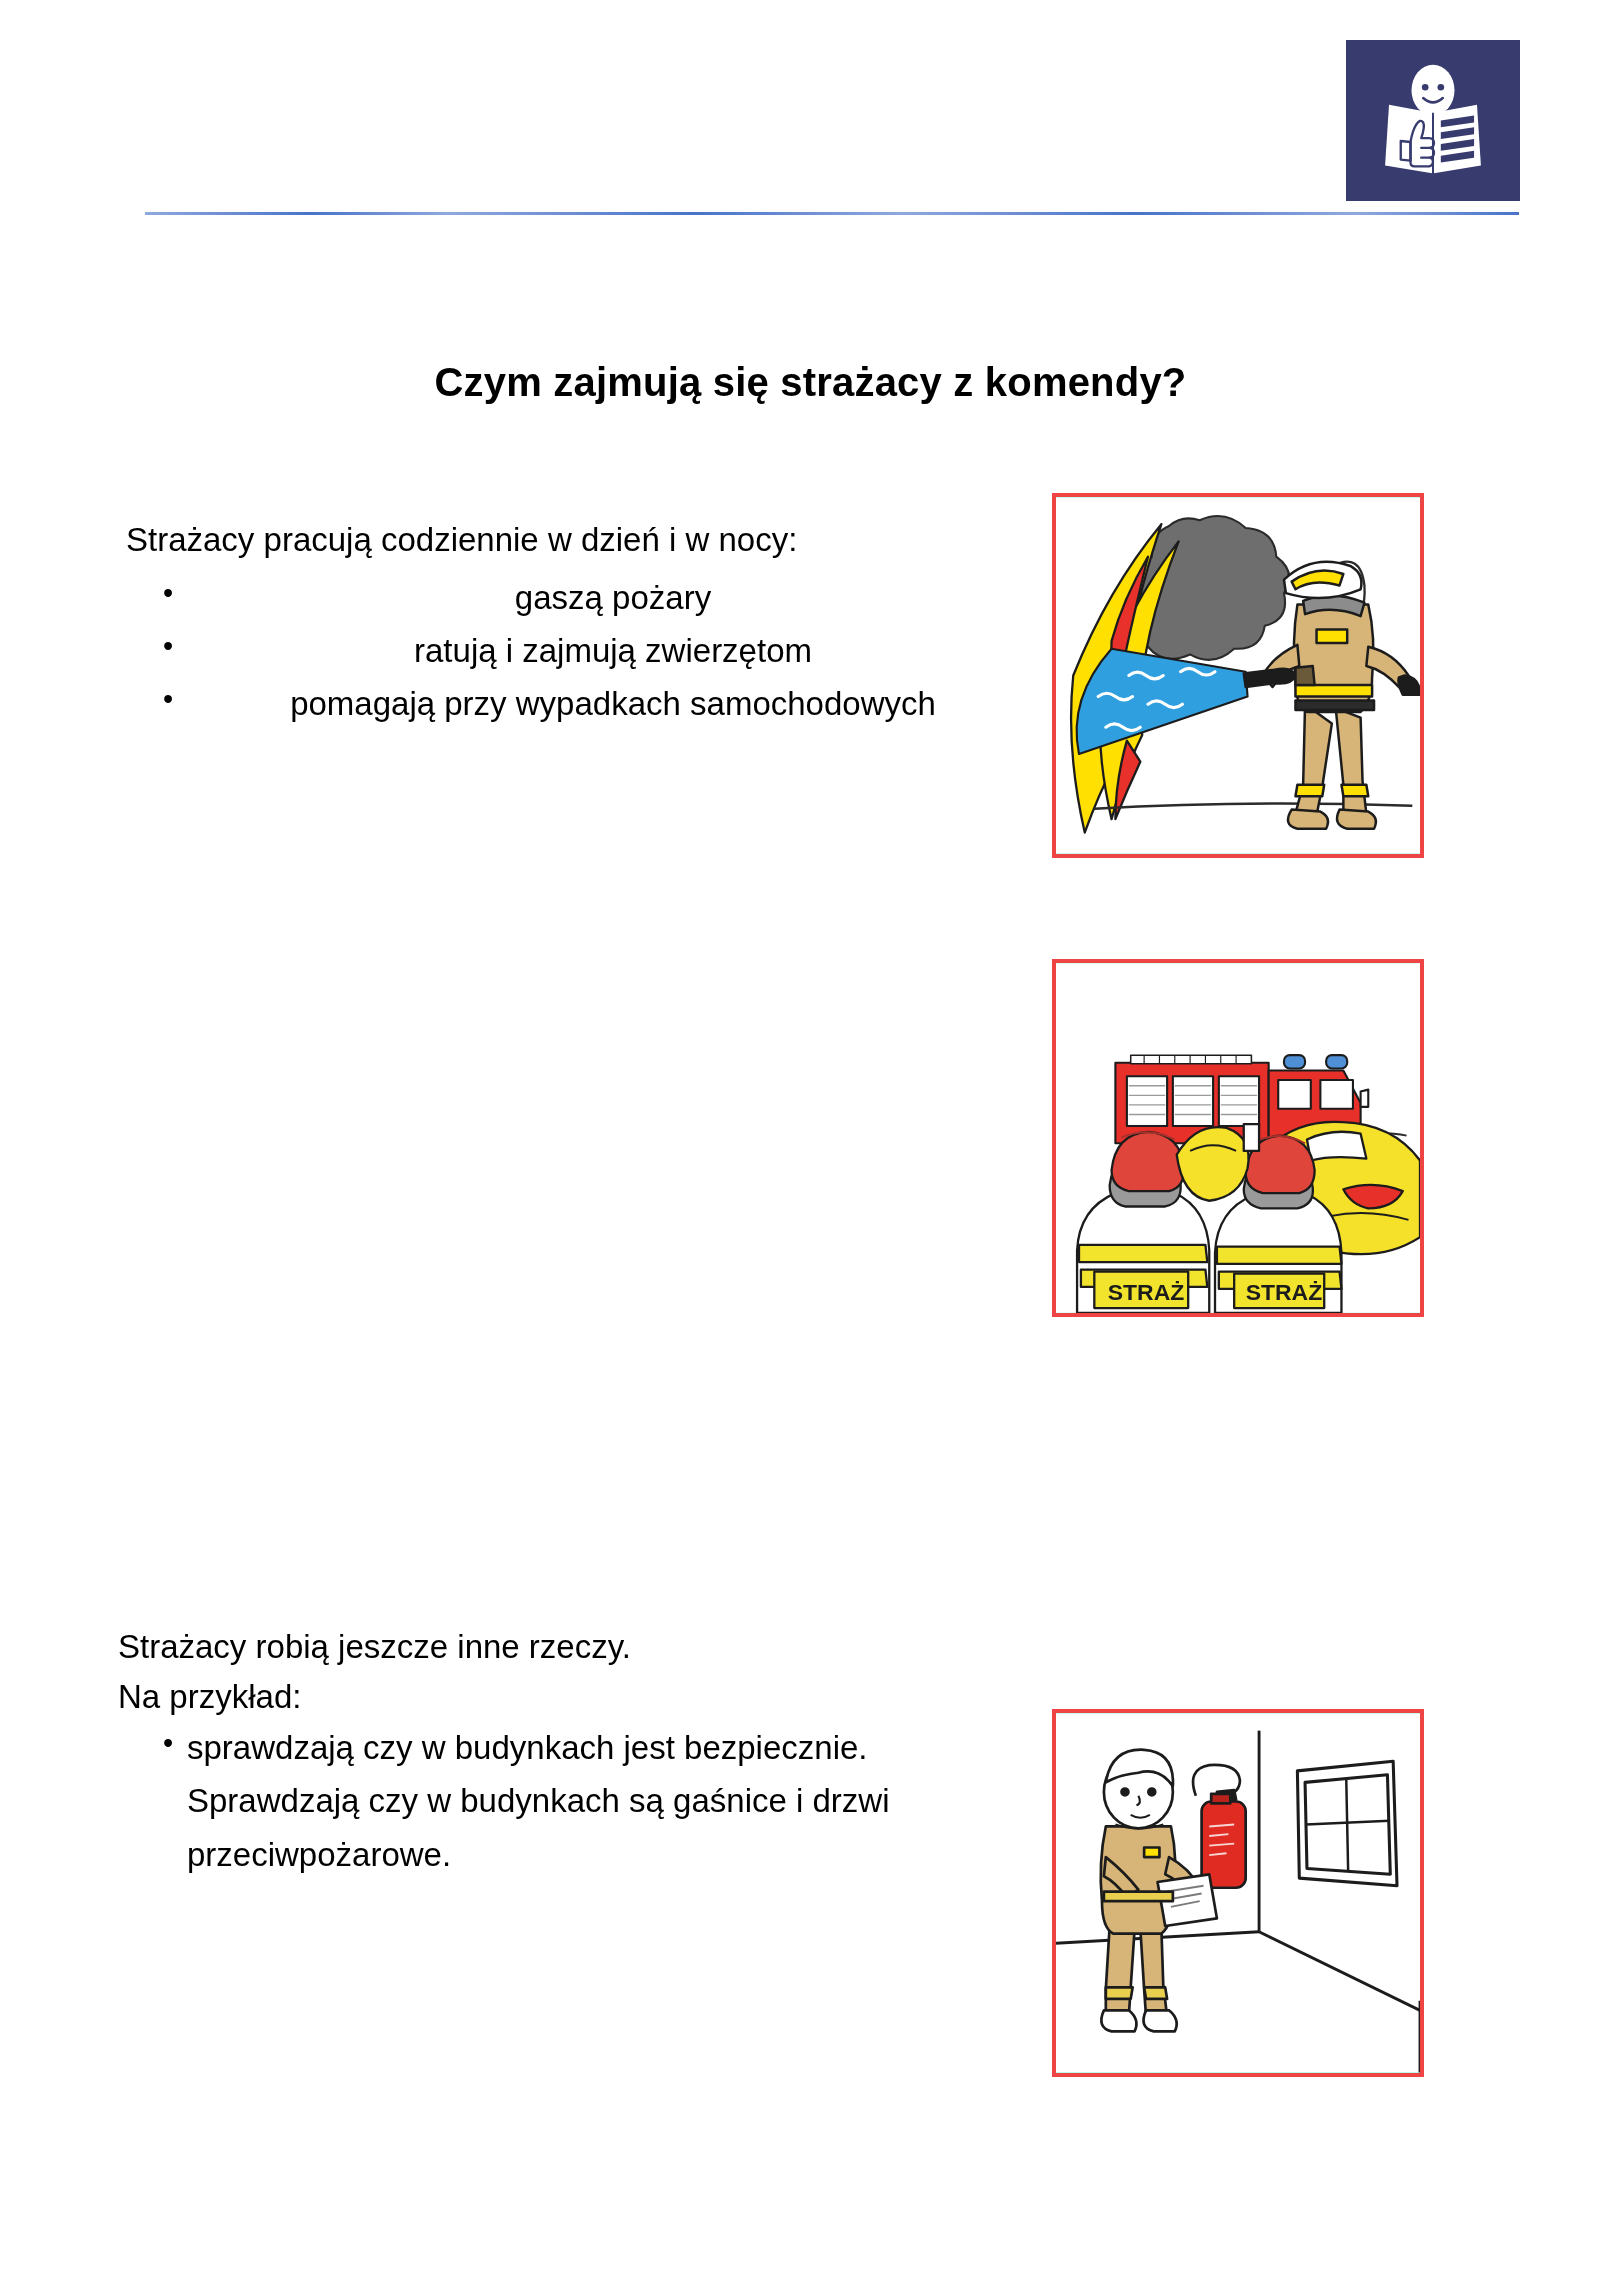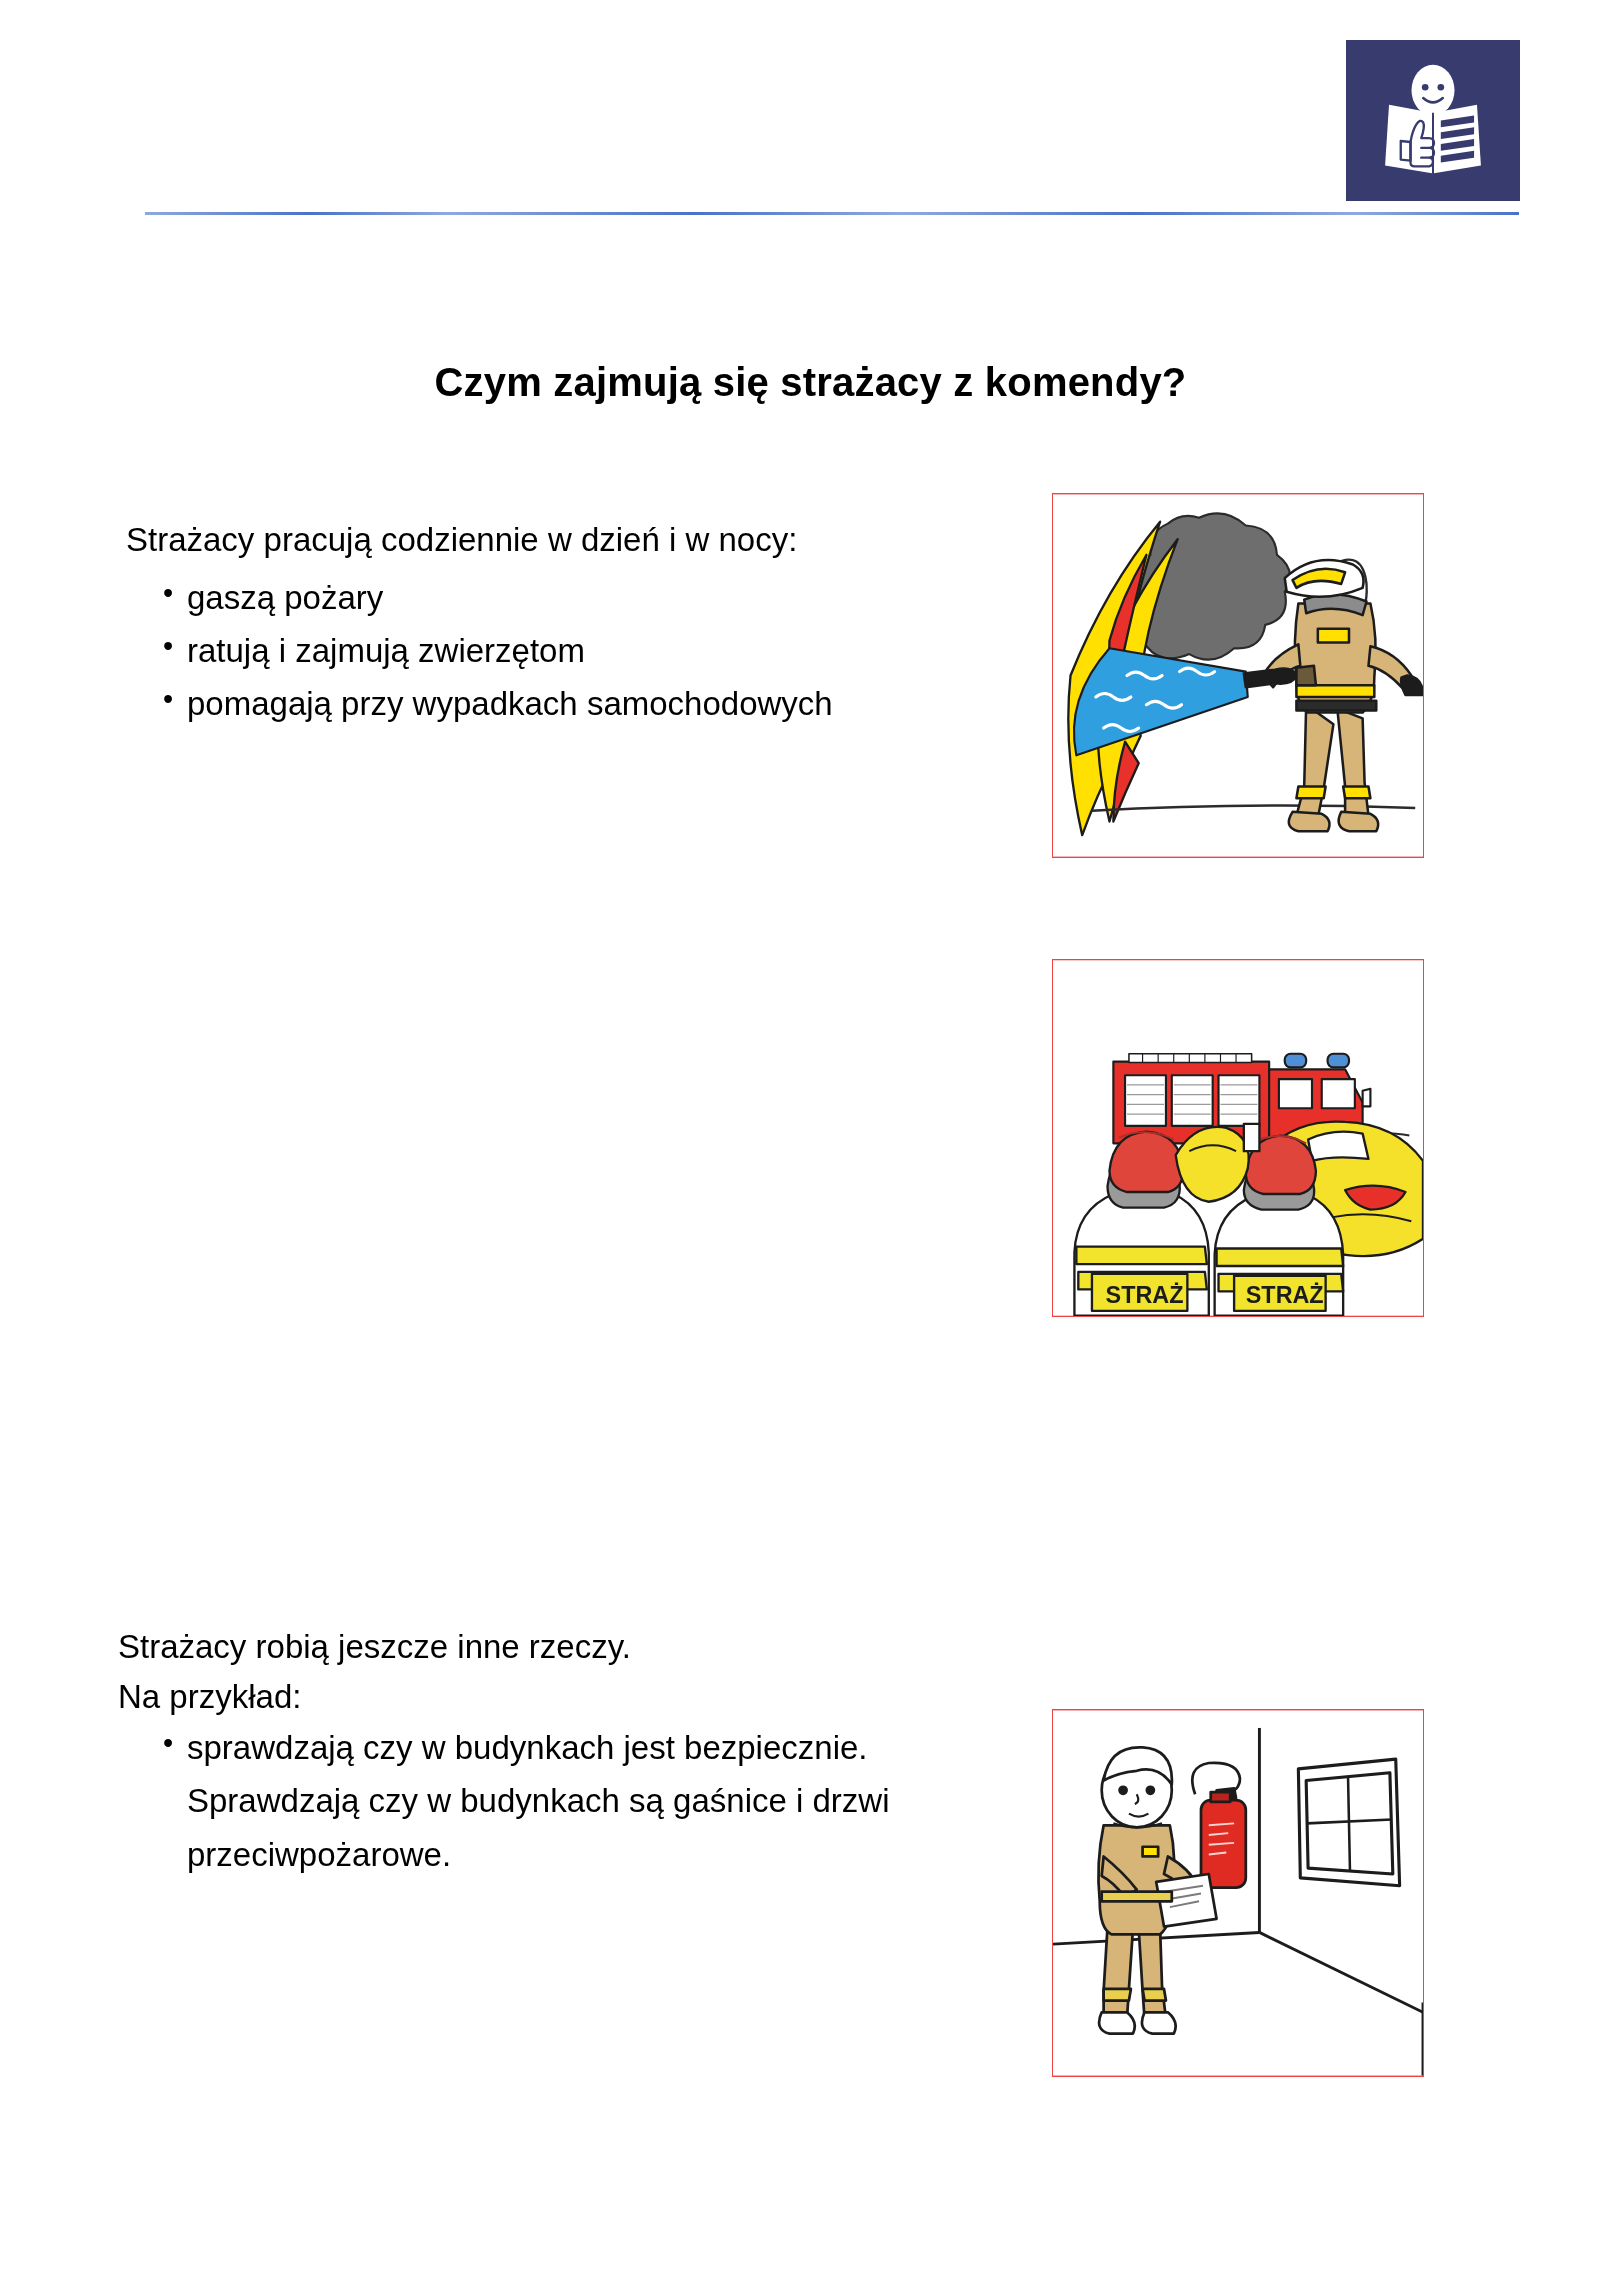--- a/index.html
+++ b/index.html
@@ -95,21 +95,21 @@
   ul.bullets li::before {
     content: "\2022";
     position: absolute;
     left: 45px;
     top: -1px;
     font-size: 29px;
   }
 
   
   .group-one li { margin-bottom: 46px; }
-  .group-one { margin-top: 61px; }
+  .group-one { margin-top: 61px; text-align: center; }
 
   .lead2-block {
     position: absolute;
     left: 118px;
     top: 1622px;
     width: 931px;
   }
   .lead2 {
     font-size: 33px;
     line-height: 1.5;
@@ -118,22 +118,22 @@
   .group-two {
     margin-top: 11.8px;
   }
   .group-two li {
     line-height: 1.72;
   }
 
   
   .figure {
     position: absolute;
-    background: #ef4444;
-    border: 1px solid #ef4444;
+    background: #5eead4;
+    border: 4px solid #ef4444;
     box-sizing: border-box;
     overflow: hidden;
   }
   .fig-fire   { left: 1052px; top: 493px;  width: 372px; height: 365px; }
   .fig-crash  { left: 1052px; top: 959px;  width: 372px; height: 358px; }
   .fig-check  { left: 1052px; top: 1709px; width: 372px; height: 368px; }
   .figure svg { display: block; width: 100%; height: 100%; }
 </style>
 </head>
 <body>

